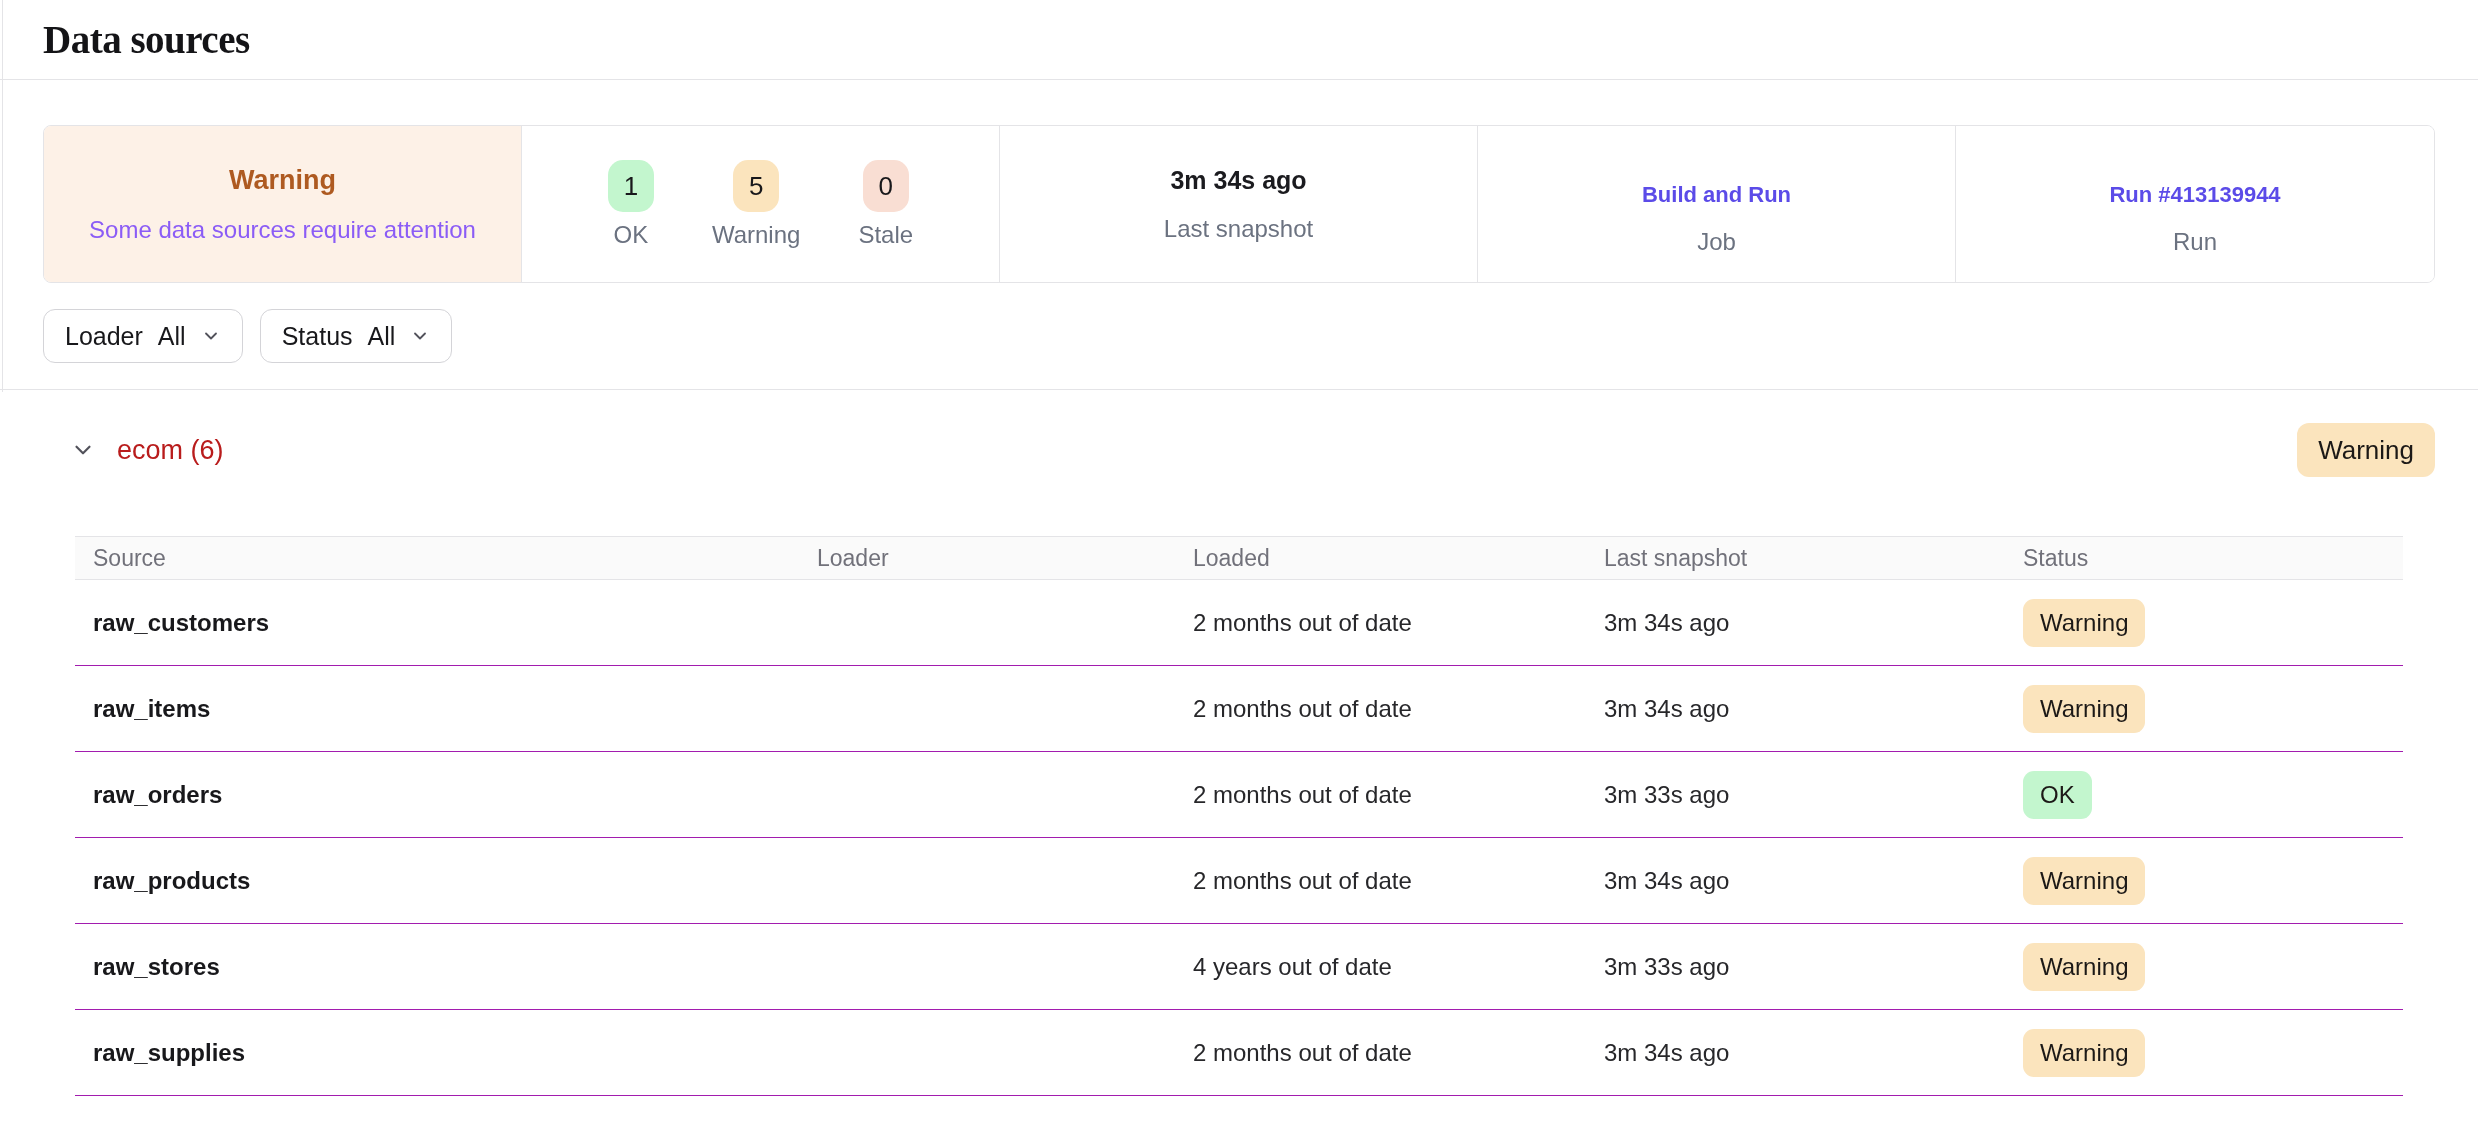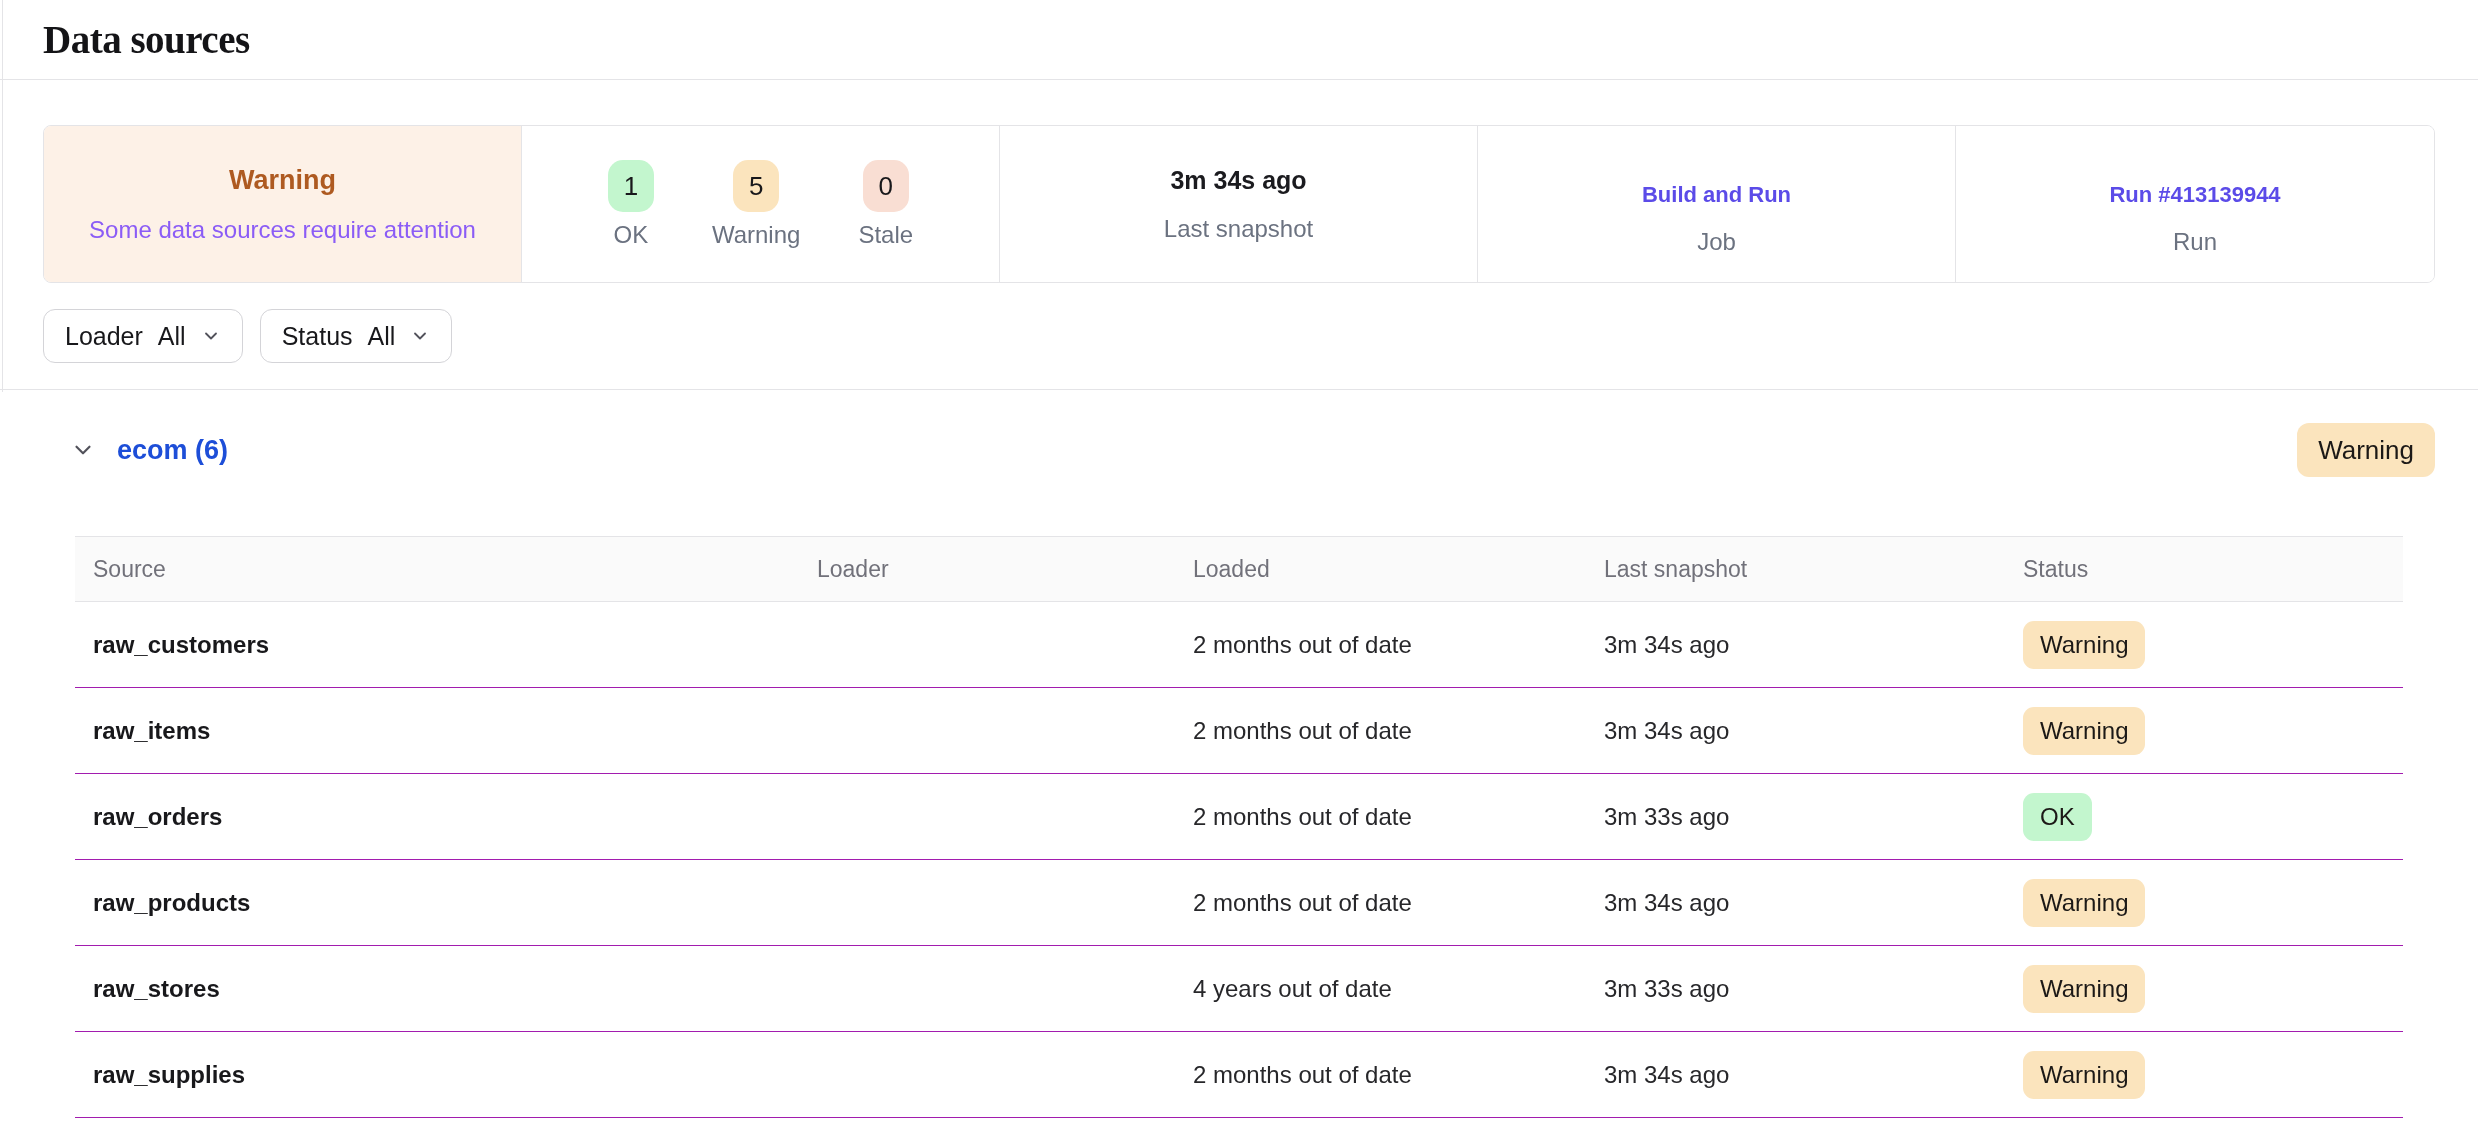--- a/index.html
+++ b/index.html
@@ -39,32 +39,32 @@
   .filter-pill { height:54px; padding:0 21px; background:#fff; border:1px solid #d4d4d8; border-radius:12px;
                  display:flex; align-items:center; gap:15px; font-size:25px; color:#18181b; cursor:pointer; }
   .filter-pill .chev { color:#52525b; display:flex; }
 
   .divider { margin:26px -43px 0 -43px; border-top:1px solid #e4e4e7; }
 
   
   .group-header { margin-top:28px; height:64px; display:flex; align-items:center; }
   .collapse-btn { width:44px; height:44px; border:none; background:transparent; color:#52525b;
                   display:flex; align-items:center; justify-content:center; cursor:pointer; margin-left:18px; }
-  .group-name { margin-left:12px; font-size:27px; font-weight:700; color:#1d4ed8; }
+  .group-name { margin-left:12px; font-size:27px; font-weight:400; color:#b91c1c; }
   .group-spacer { flex:1; }
   .status-badge { display:inline-block; border-radius:12px; color:#1c1917; line-height:1; }
   .group-badge { font-size:26px; padding:14px 21px; }
   .table-badge { font-size:24px; padding:12px 17px; border-radius:11px; }
   .status-badge[data-status="warning"] { background:var(--warning-bg); }
   .status-badge[data-status="ok"] { background:var(--ok-bg); }
 
   
   .table { margin:54px 32px 0 32px; }
   .t-row { display:grid; grid-template-columns:742px 376px 411px 419px auto; align-items:center; }
-  .t-head { height:66px; background:#fafafa; border-top:1px solid #e4e4e7; border-bottom:1px solid #e4e4e7; }
+  .t-head { height:44px; background:#fafafa; border-top:1px solid #e4e4e7; border-bottom:1px solid #e4e4e7; }
   .t-head .t-cell { font-size:23px; color:#71717a; }
   .t-body-row { height:86px; border-bottom:1px solid #a21caf; }
   .t-cell { padding-right:16px; }
   .t-cell.first { padding-left:18px; }
   .cell-source { font-size:24px; font-weight:600; color:#18181b; }
   .cell-text { font-size:24px; color:#27272a; }
 </style>
 </head>
 <body>
 

